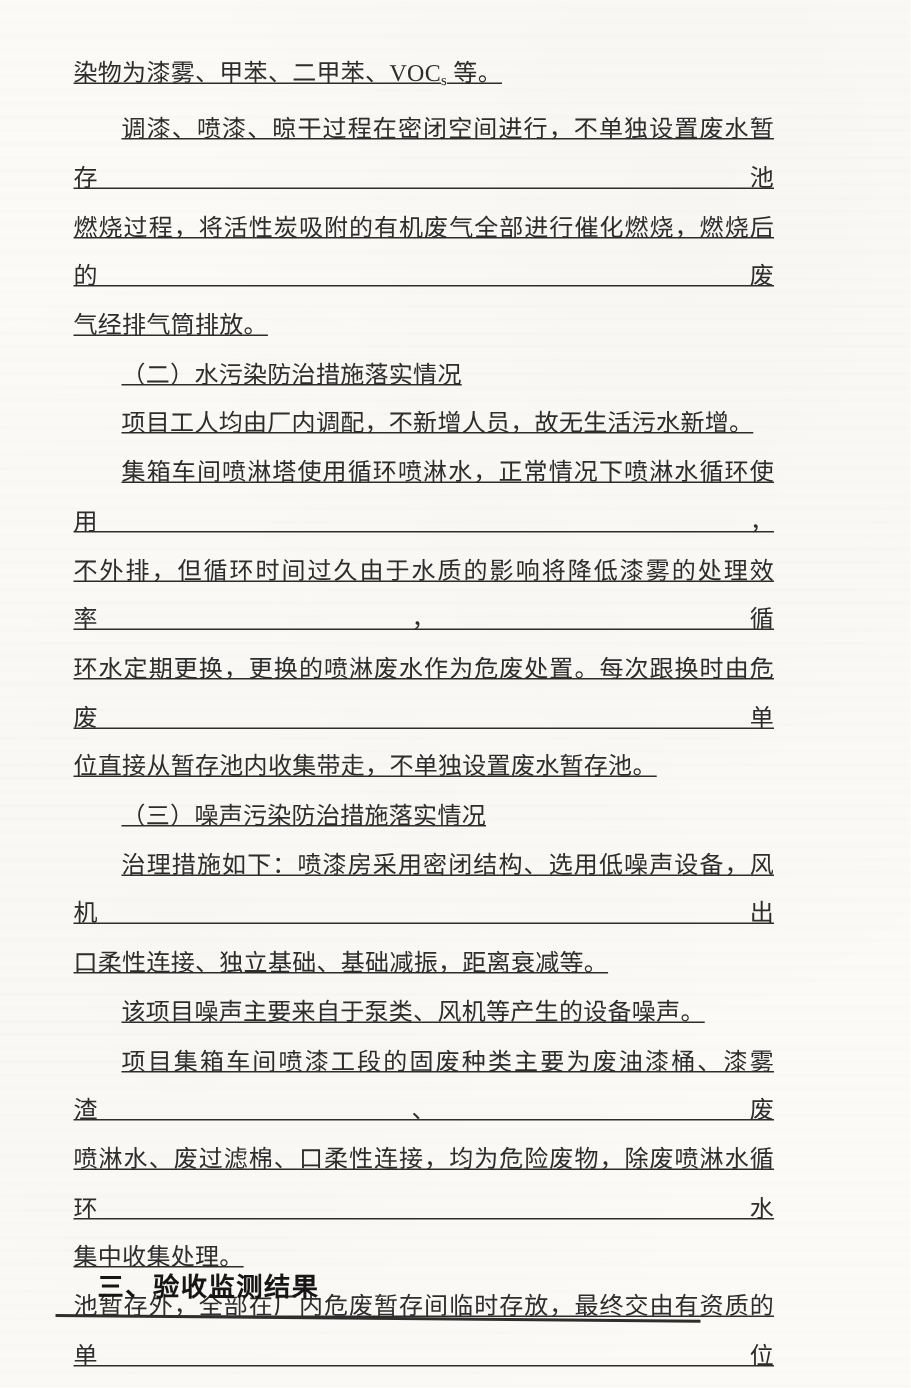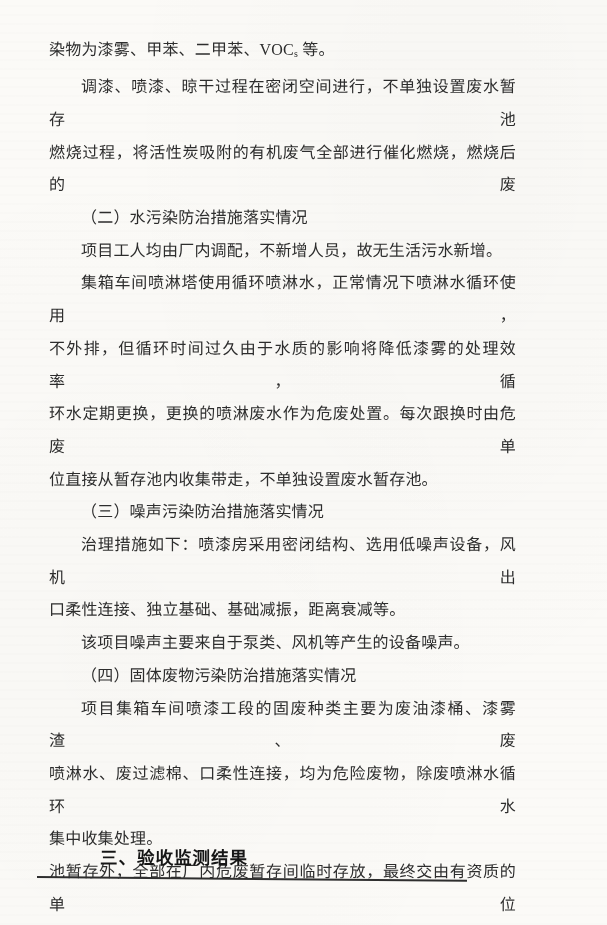--- a/index.html
+++ b/index.html
@@ -18,20 +18,21 @@
       radial-gradient(ellipse at 75% 15%, rgba(0,0,0,0.015), transparent 55%),
       radial-gradient(ellipse at 20% 70%, rgba(0,0,0,0.010), transparent 60%),
       repeating-linear-gradient(0deg, rgba(0,0,0,0.006) 0 2px, rgba(255,255,255,0) 2px 9px),
       #fbfaf7;
     font-family: "Liberation Serif", "DejaVu Serif", serif;
   }
   .content {
     padding: 34px 91px 0 49px;
     font-size: 16px;
     line-height: 32.7px;
+    text-decoration: underline;
   }
   .para { margin: 0; }
   .line {
     text-align: justify;
     text-align-last: justify;
     text-justify: inter-character;
     white-space: normal;
     letter-spacing: 0.2px;
   }
   .line.last { text-align-last: left; }
@@ -41,21 +42,21 @@
     vertical-align: -0.25em;
   }
   .section-footer {
     position: absolute;
     left: 0;
     top: 845px;
     width: 607px;
   }
   .sec-heading {
     margin: 0;
-    padding-left: 100px;
+    padding-left: 65px;
     font-family: "Liberation Sans", "DejaVu Sans", sans-serif;
     font-size: 17.5px;
     font-weight: bold;
     color: #161616;
     line-height: 26px;
     letter-spacing: 1px;
   }
   .sec-rule {
     margin-left: 37px;
     margin-top: 5px;
@@ -71,20 +72,21 @@
 
 <div class="page">
 
   <div class="content">
       <div class="para body">
         <div class="line last">染物为漆雾、甲苯、二甲苯、VOC<span class="sub">s</span> 等。</div>
       </div>
       <div class="para body">
         <div class="line indent">调漆、喷漆、晾干过程在密闭空间进行，不单独设置废水暂存池</div>
         <div class="line">燃烧过程，将活性炭吸附的有机废气全部进行催化燃烧，燃烧后的废</div>
+        <div class="line last">气经排气筒排放。</div>
       </div>
       <div class="para subheading">
         <div class="line indent last">（二）水污染防治措施落实情况</div>
       </div>
       <div class="para body">
         <div class="line indent last">项目工人均由厂内调配，不新增人员，故无生活污水新增。</div>
       </div>
       <div class="para body">
         <div class="line indent">集箱车间喷淋塔使用循环喷淋水，正常情况下喷淋水循环使用，</div>
         <div class="line">不外排，但循环时间过久由于水质的影响将降低漆雾的处理效率，循</div>
@@ -94,23 +96,20 @@
       <div class="para subheading">
         <div class="line indent last">（三）噪声污染防治措施落实情况</div>
       </div>
       <div class="para body">
         <div class="line indent">治理措施如下：喷漆房采用密闭结构、选用低噪声设备，风机出</div>
         <div class="line last">口柔性连接、独立基础、基础减振，距离衰减等。</div>
       </div>
       <div class="para body">
         <div class="line indent last">该项目噪声主要来自于泵类、风机等产生的设备噪声。</div>
       </div>
-      <div class="para subheading">
-        <div class="line indent last">（四）固体废物污染防治措施落实情况</div>
-      </div>
       <div class="para body">
         <div class="line indent">项目集箱车间喷漆工段的固废种类主要为废油漆桶、漆雾渣、废</div>
         <div class="line">喷淋水、废过滤棉、口柔性连接，均为危险废物，除废喷淋水循环水</div>
         <div class="line last">集中收集处理。</div>
         <div class="line">池暂存外，全部在厂内危废暂存间临时存放，最终交由有资质的单位</div>
       </div>
     </div>
 
   <div class="section-footer">
     <h2 class="sec-heading">三、验收监测结果</h2>

